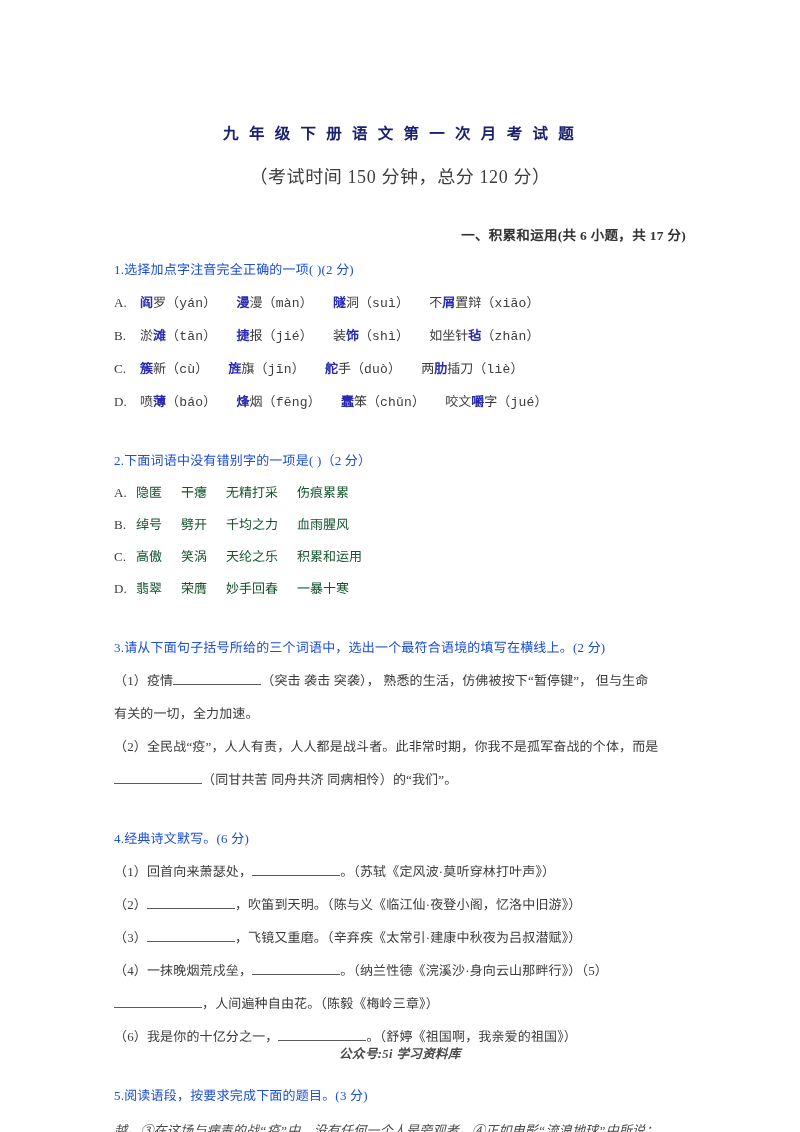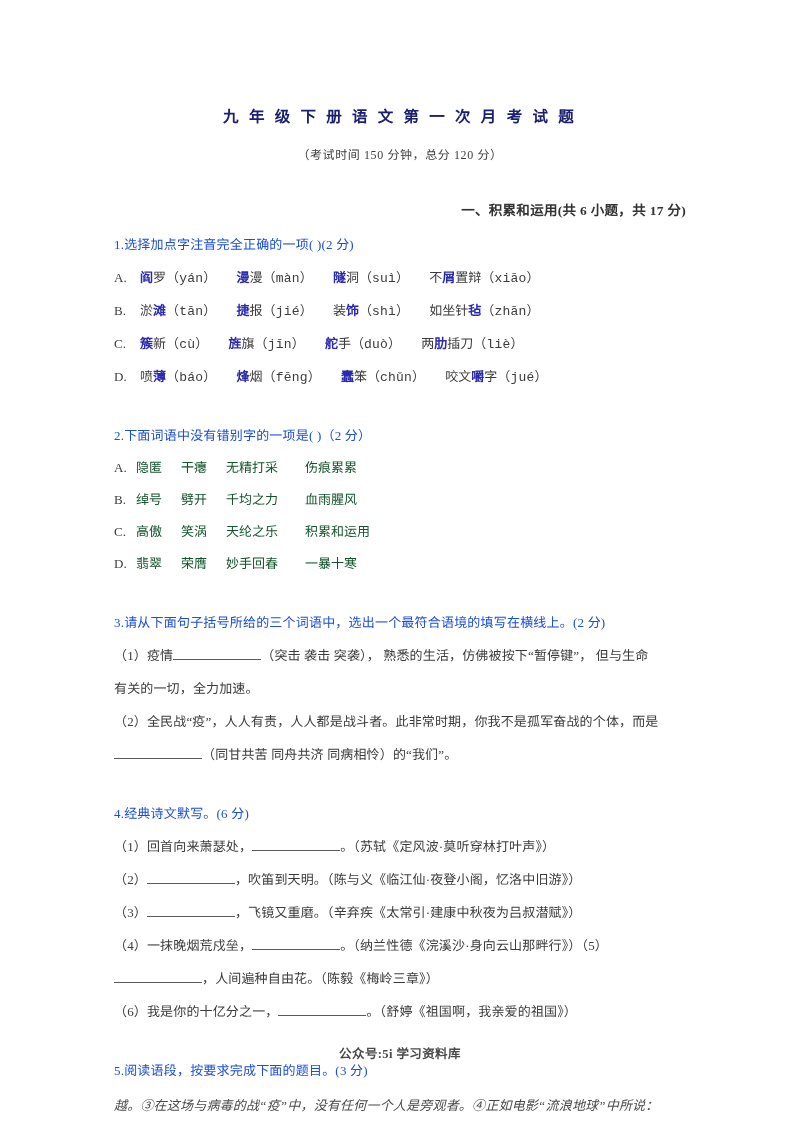--- a/index.html
+++ b/index.html
@@ -14,39 +14,39 @@
     overflow: hidden;
     font-family: "Liberation Serif", "DejaVu Serif", serif;
     color: #3a3a3a;
     -webkit-font-smoothing: antialiased;
   }
   .page {
     position: relative;
     width: 800px;
     height: 1132px;
     box-sizing: border-box;
-    padding: 0 114px 0 114px;
+    padding: 17px 114px 0 114px;
   }
 
   
   .doc-title {
     margin: 0;
     padding-top: 104px;
     text-align: center;
     font-size: 15.5px;
     font-weight: bold;
     color: #1b2070;
     letter-spacing: 3.2px;
     font-family: "Liberation Serif", "DejaVu Serif", serif;
   }
   .doc-subtitle {
     margin: 0;
     padding-top: 19px;
     text-align: center;
-    font-size: 12px;
+    font-size: 18px;
     color: #3d3d3d;
     letter-spacing: 0.6px;
   }
 
   
   .section-heading {
     margin: 0;
     padding-top: 36px;
     font-size: 13.5px;
     font-weight: bold;
@@ -95,21 +95,21 @@
     font-family: Liberation Mono, monospace;
     letter-spacing: 0.2px;
   }
 
   
   .wd {
     display: inline-block;
     margin-right: 19px;
     color: #14532d;
   }
-  .wd:last-child { margin-right: 0; margin-left: 8px; }
+  .wd:last-child { margin-right: 0; }
 
   
   .body-line {
     margin: 0;
     padding-top: 14px;
     font-size: 13px;
     color: #3b3b3b;
     letter-spacing: 0.15px;
   }
 
@@ -136,20 +136,21 @@
   .footer {
     position: absolute;
     left: 0;
     right: 0;
     top: 1043px;
     text-align: center;
     font-size: 12.5px;
     color: #4a4a4a;
     font-weight: bold;
     letter-spacing: 0.4px;
+    font-style: italic;
   }
 </style>
 </head>
 <body>
 
 <div class="page">
 
   <h1 class="doc-title">九 年 级 下 册 语 文 第 一 次 月 考 试 题</h1>
   <p class="doc-subtitle">（考试时间 150 分钟，总分 120 分）</p>
 

